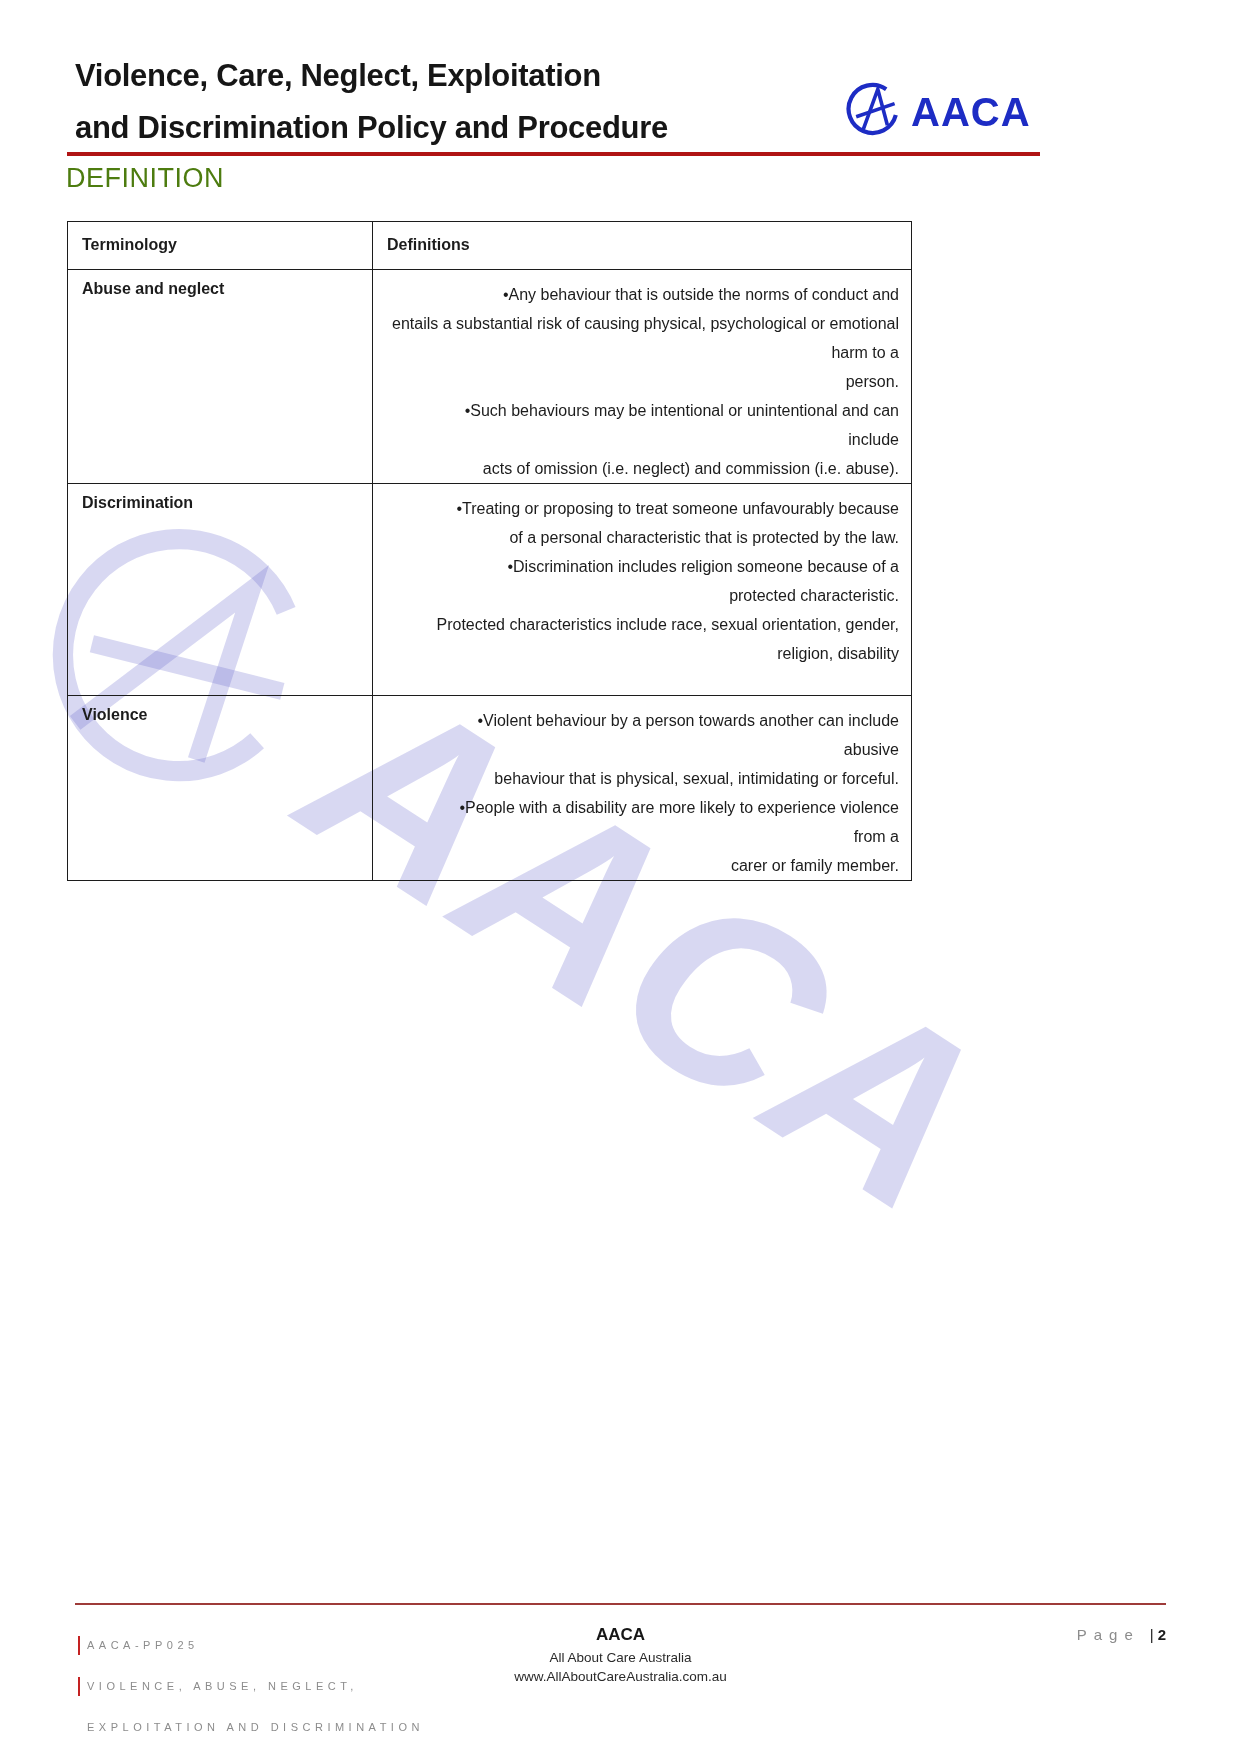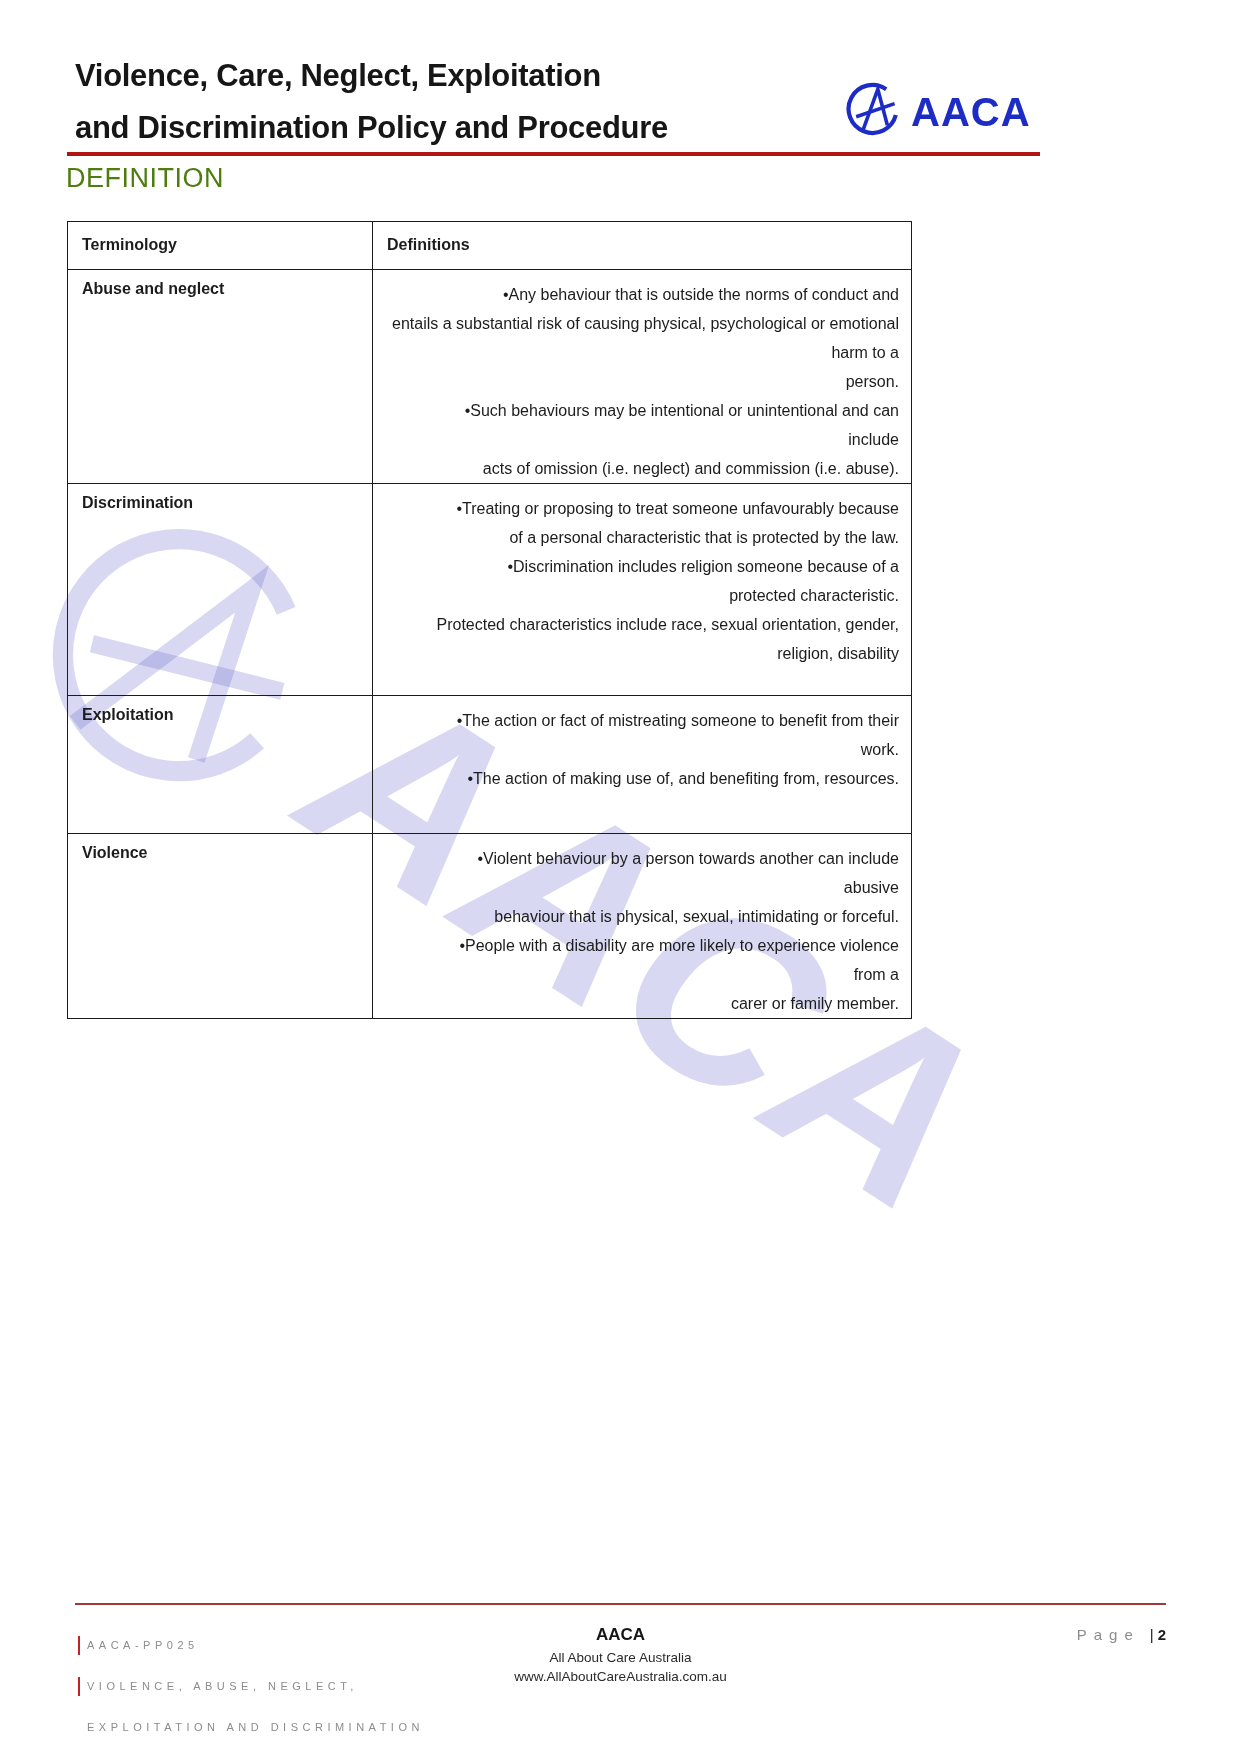--- a/index.html
+++ b/index.html
@@ -145,27 +145,20 @@
           <td class="term-cell">Discrimination</td>
           <td class="def-cell">
             <div class="def-line"><span class="bullet">•</span><span>Treating or proposing to treat someone unfavourably because</span></div>
             <div class="def-line"><span>of a personal characteristic that is protected by the law.</span></div>
             <div class="def-line"><span class="bullet">•</span><span>Discrimination includes religion someone because of a</span></div>
             <div class="def-line"><span>protected characteristic.</span></div>
             <div class="def-line"><span>Protected characteristics include race, sexual orientation, gender, religion, disability</span></div>
           </td>
         </tr>
         <tr style="height: 138px;">
-          <td class="term-cell">Exploitation</td>
-          <td class="def-cell">
-            <div class="def-line"><span class="bullet">•</span><span>The action or fact of mistreating someone to benefit from their work.</span></div>
-            <div class="def-line"><span class="bullet">•</span><span>The action of making use of, and benefiting from, resources.</span></div>
-          </td>
-        </tr>
-        <tr style="height: 138px;">
           <td class="term-cell">Violence</td>
           <td class="def-cell">
             <div class="def-line"><span class="bullet">•</span><span>Violent behaviour by a person towards another can include abusive</span></div>
             <div class="def-line"><span>behaviour that is physical, sexual, intimidating or forceful.</span></div>
             <div class="def-line"><span class="bullet">•</span><span>People with a disability are more likely to experience violence from a</span></div>
             <div class="def-line"><span>carer or family member.</span></div>
           </td>
         </tr>
       </tbody>
   </table>

